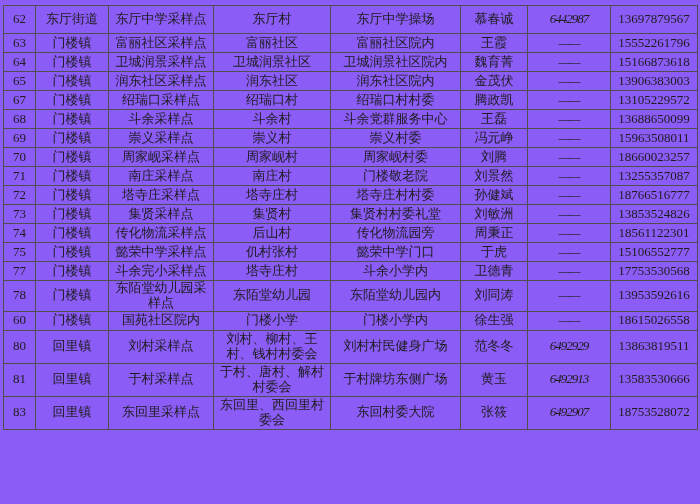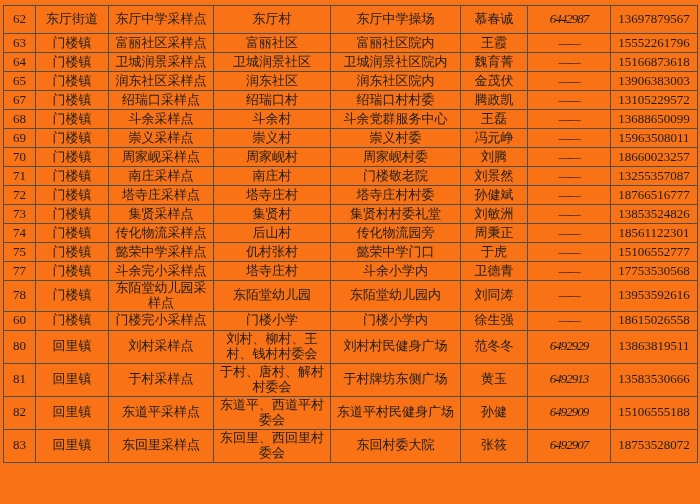--- a/index.html
+++ b/index.html
@@ -6,21 +6,21 @@
     margin: 0;
     padding: 0;
     background: #fdfdfd;
     font-family: "Liberation Serif", "DejaVu Serif", serif;
   }
   .page {
     width: 700px;
     height: 504px;
     box-sizing: border-box;
     padding: 5px 3px 0 3px;
-    background: #f97316;
+    background: #8b5cf6;
     overflow: hidden;
   }
   table.sampling-table {
     border-collapse: collapse;
     table-layout: fixed;
     width: 694px;
   }
   table.sampling-table td {
     border: 1px solid var(--border-color, #4f4f4f);
     text-align: center;
@@ -200,21 +200,21 @@
     <td class="c-site">东陌堂幼儿园采样点</td>
     <td class="c-village">东陌堂幼儿园</td>
     <td class="c-place">东陌堂幼儿园内</td>
     <td class="c-contact">刘同涛</td>
     <td class="c-tel">——</td>
     <td class="c-mobile">13953592616</td>
   </tr>
         <tr class="row">
     <td class="c-no">60</td>
     <td class="c-town">门楼镇</td>
-    <td class="c-site">门楼完小采样点</td>
+    <td class="c-site">国苑社区院内</td>
     <td class="c-village">门楼小学</td>
     <td class="c-place">门楼小学内</td>
     <td class="c-contact">徐生强</td>
     <td class="c-tel">——</td>
     <td class="c-mobile">18615026558</td>
   </tr>
         <tr class="row r33">
     <td class="c-no">80</td>
     <td class="c-town">回里镇</td>
     <td class="c-site">刘村采样点</td>
@@ -228,30 +228,20 @@
     <td class="c-no">81</td>
     <td class="c-town">回里镇</td>
     <td class="c-site">于村采样点</td>
     <td class="c-village">于村、唐村、解村村委会</td>
     <td class="c-place">于村牌坊东侧广场</td>
     <td class="c-contact">黄玉</td>
     <td class="c-tel">6492913</td>
     <td class="c-mobile">13583530666</td>
   </tr>
         <tr class="row r33">
-    <td class="c-no">82</td>
-    <td class="c-town">回里镇</td>
-    <td class="c-site">东道平采样点</td>
-    <td class="c-village">东道平、西道平村委会</td>
-    <td class="c-place">东道平村民健身广场</td>
-    <td class="c-contact">孙健</td>
-    <td class="c-tel">6492909</td>
-    <td class="c-mobile">15106555188</td>
-  </tr>
-        <tr class="row r33">
     <td class="c-no">83</td>
     <td class="c-town">回里镇</td>
     <td class="c-site">东回里采样点</td>
     <td class="c-village">东回里、西回里村委会</td>
     <td class="c-place">东回村委大院</td>
     <td class="c-contact">张筱</td>
     <td class="c-tel">6492907</td>
     <td class="c-mobile">18753528072</td>
   </tr>
       </tbody>

